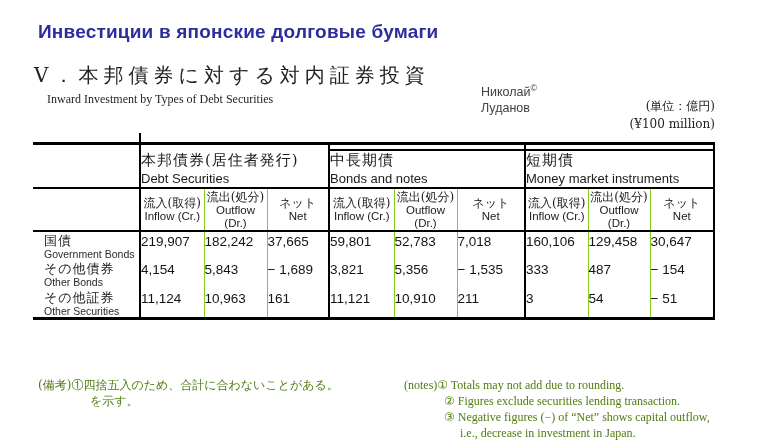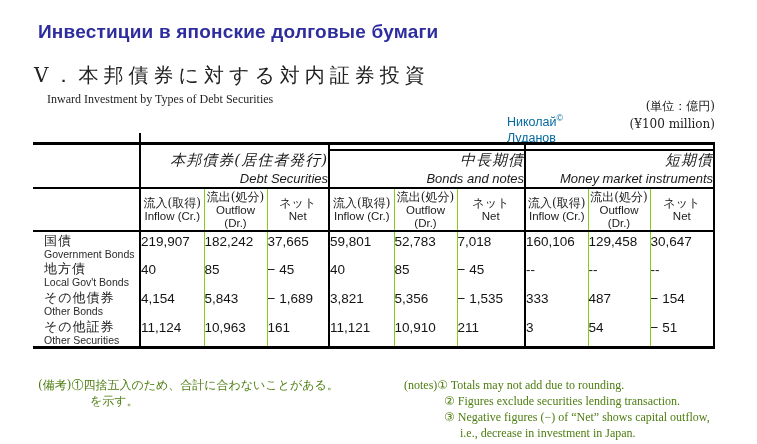--- a/index.html
+++ b/index.html
@@ -14,22 +14,22 @@
     position:absolute; left:34px; top:62px;
     font-family:"DejaVu Serif","Liberation Serif",serif;
     font-size:20px; letter-spacing:5px; color:#222;
     white-space:nowrap;
   }
   .en-title{
     position:absolute; left:47px; top:92px;
     font-family:"Liberation Serif",serif; font-size:12px; color:#1e1e1e;
   }
   .watermark{
-    position:absolute; left:507px; top:83px;
-    font-size:12.5px; color:#0369a1; line-height:1.25;margin-top:30px;
+    position:absolute; left:481px; top:83px;
+    font-size:12.5px; color:#404040; line-height:1.25;
   }
   .watermark sup{ font-size:9px; vertical-align:super; }
   .units{
     position:absolute; right:42px; top:97px; text-align:right;
     font-family:"DejaVu Serif","Liberation Serif",serif;
     font-size:12px; line-height:1.5; color:#222; white-space:nowrap;
   }
 
   
   .table-wrap{ position:absolute; left:33px; top:142px; width:681px; }
@@ -37,21 +37,21 @@
 
   table{
     border-collapse:collapse; table-layout:fixed; width:681px;
     border-top:3px solid #000; border-bottom:3px solid #000; border-right:2px solid #000;
   }
   th,td{ padding:0; font-weight:normal; }
 
   .bl1{ border-left:1px solid #84cc16; }
   .bl2{ border-left:2px solid #000; }
 
-  th.group{ height:44px; text-align:right; vertical-align:middle; position:relative;font-style:italic; }
+  th.group{ height:44px; text-align:left; vertical-align:middle; position:relative; }
   th.group .jp{
     font-family:"DejaVu Serif","Liberation Serif",serif;
     font-size:15px; letter-spacing:1px; display:block; padding-top:6px;
   }
   th.group .en{ font-size:13px; display:block; padding-top:1px; }
   th.group.boxed::before{
     content:""; position:absolute; left:0; right:0; top:4px; height:0;
     border-top:2px solid #000;
   }
 
@@ -187,35 +187,20 @@
       <td class="val bl1">37,665</td>
       <td class="val bl2">59,801</td>
       <td class="val bl1">52,783</td>
       <td class="val bl1">7,018</td>
       <td class="val bl2">160,106</td>
       <td class="val bl1">129,458</td>
       <td class="val bl1">30,647</td>
     </tr>
     <tr>
       <td class="lbl">
-            <span class="jp">地方債</span>
-            <span class="en">Local Gov't Bonds</span>
-          </td>
-      <td class="val bl2">40</td>
-      <td class="val bl1">85</td>
-      <td class="val bl1">− 45</td>
-      <td class="val bl2">40</td>
-      <td class="val bl1">85</td>
-      <td class="val bl1">− 45</td>
-      <td class="val bl2">--</td>
-      <td class="val bl1">--</td>
-      <td class="val bl1">--</td>
-    </tr>
-    <tr>
-      <td class="lbl">
             <span class="jp">その他債券</span>
             <span class="en">Other Bonds</span>
           </td>
       <td class="val bl2">4,154</td>
       <td class="val bl1">5,843</td>
       <td class="val bl1">− 1,689</td>
       <td class="val bl2">3,821</td>
       <td class="val bl1">5,356</td>
       <td class="val bl1">− 1,535</td>
       <td class="val bl2">333</td>

